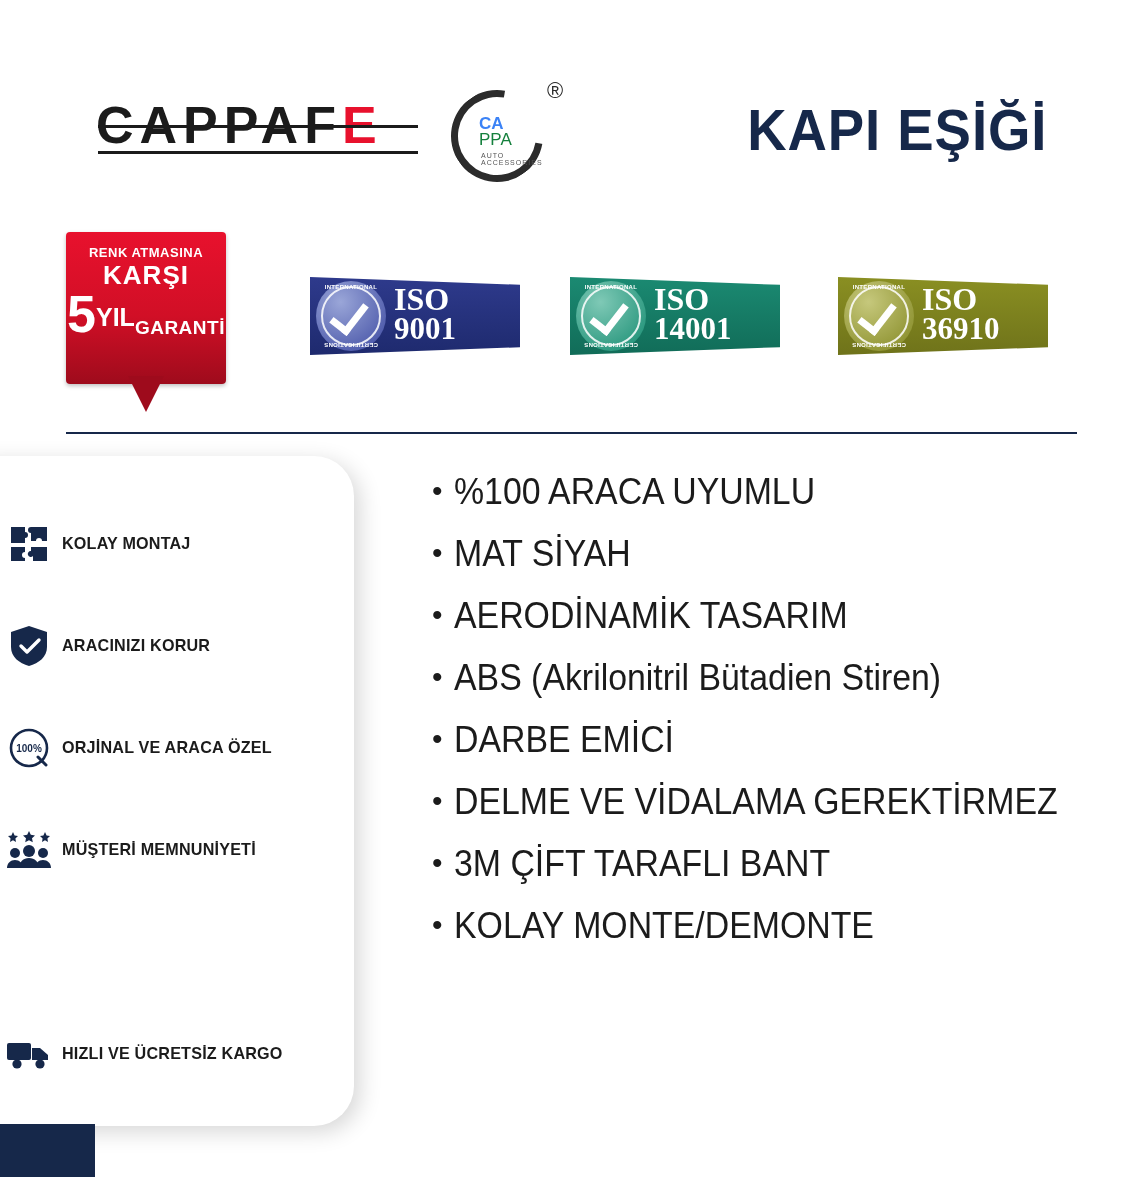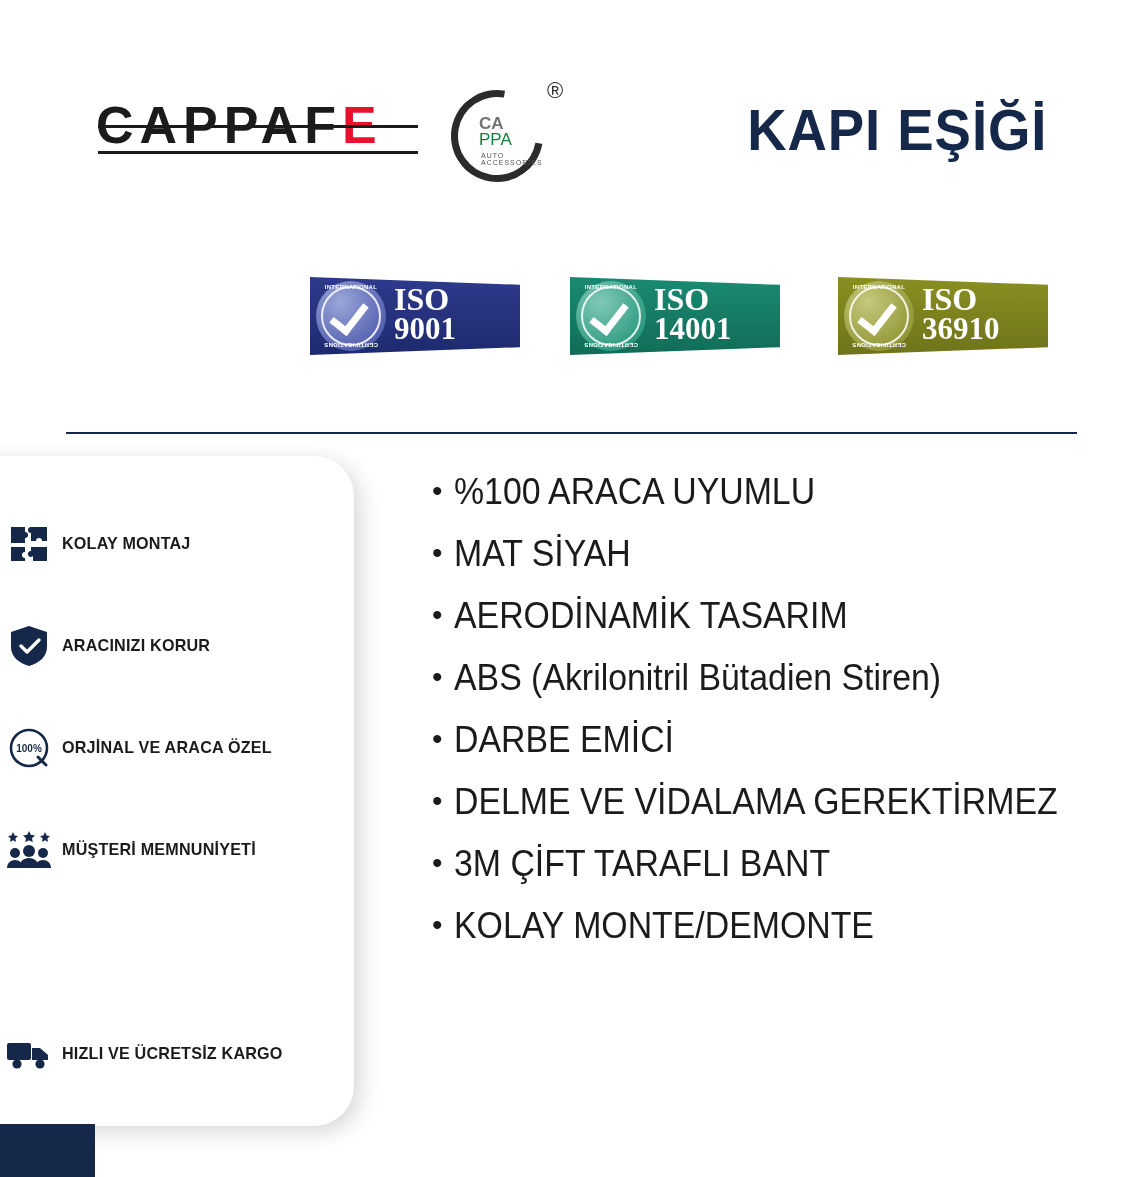--- a/index.html
+++ b/index.html
@@ -33,21 +33,21 @@
   .cmark .ring {
     position:absolute; left:8px; top:12px; width:92px; height:92px;
     border:7px solid #2b2b2b; border-radius:50%;
     border-right-color:transparent;
     transform: rotate(-35deg);
   }
   .cmark .inner {
     position:absolute; left:28px; top:30px; width:58px; height:58px;
     border-radius:50%;
   }
-  .cmark .ca { position:absolute; left:36px; top:38px; font-size:17px; font-weight:700; color:#737373; line-height:16px;}
+  .cmark .ca { position:absolute; left:36px; top:38px; font-size:17px; font-weight:700; color:#3b82f6; line-height:16px;}
   .cmark .ppa { position:absolute; left:36px; top:54px; font-size:17px; font-weight:400; color:#15803d; line-height:16px;}
   .cmark .sub { position:absolute; left:38px; top:74px; font-size:7px; letter-spacing:1px; color:#555; }
   .cmark .reg { position:absolute; left:104px; top:0px; font-size:22px; color:#2b2b2b; }
 
   .title {
     position:absolute; right:96px; top:96px;
     font-size:58px; font-weight:800; letter-spacing:1px;
     color:#16284a;
     font-family:"Liberation Sans", sans-serif;
     transform: scaleX(0.94);
@@ -188,20 +188,28 @@
       <div class="ppa">PPA</div>
       <div class="sub">AUTO ACCESSORIES</div>
       <div class="reg">®</div>
     </div>
 
     <div class="title">KAPI EŞİĞİ</div>
   </div>
 
   <div class="badges">
 
+    <div class="guarantee">
+      <div class="l1">RENK ATMASINA</div>
+      <div class="l2">KARŞI</div>
+      <div>
+        <span class="l3">5</span><span class="l4">YIL</span><span class="l5">GARANTİ</span>
+      </div>
+      <div class="pin"></div>
+    </div>
 
     <div class="iso" id="iso-9001">
       <div class="plate"></div>
       <div class="seal">
         <div class="ring2"></div>
         <div class="txt-top">INTERNATIONAL</div>
         <div class="check"></div>
         <div class="txt-bot">CERTIFICATIONS</div>
       </div>
       <div class="labels">

